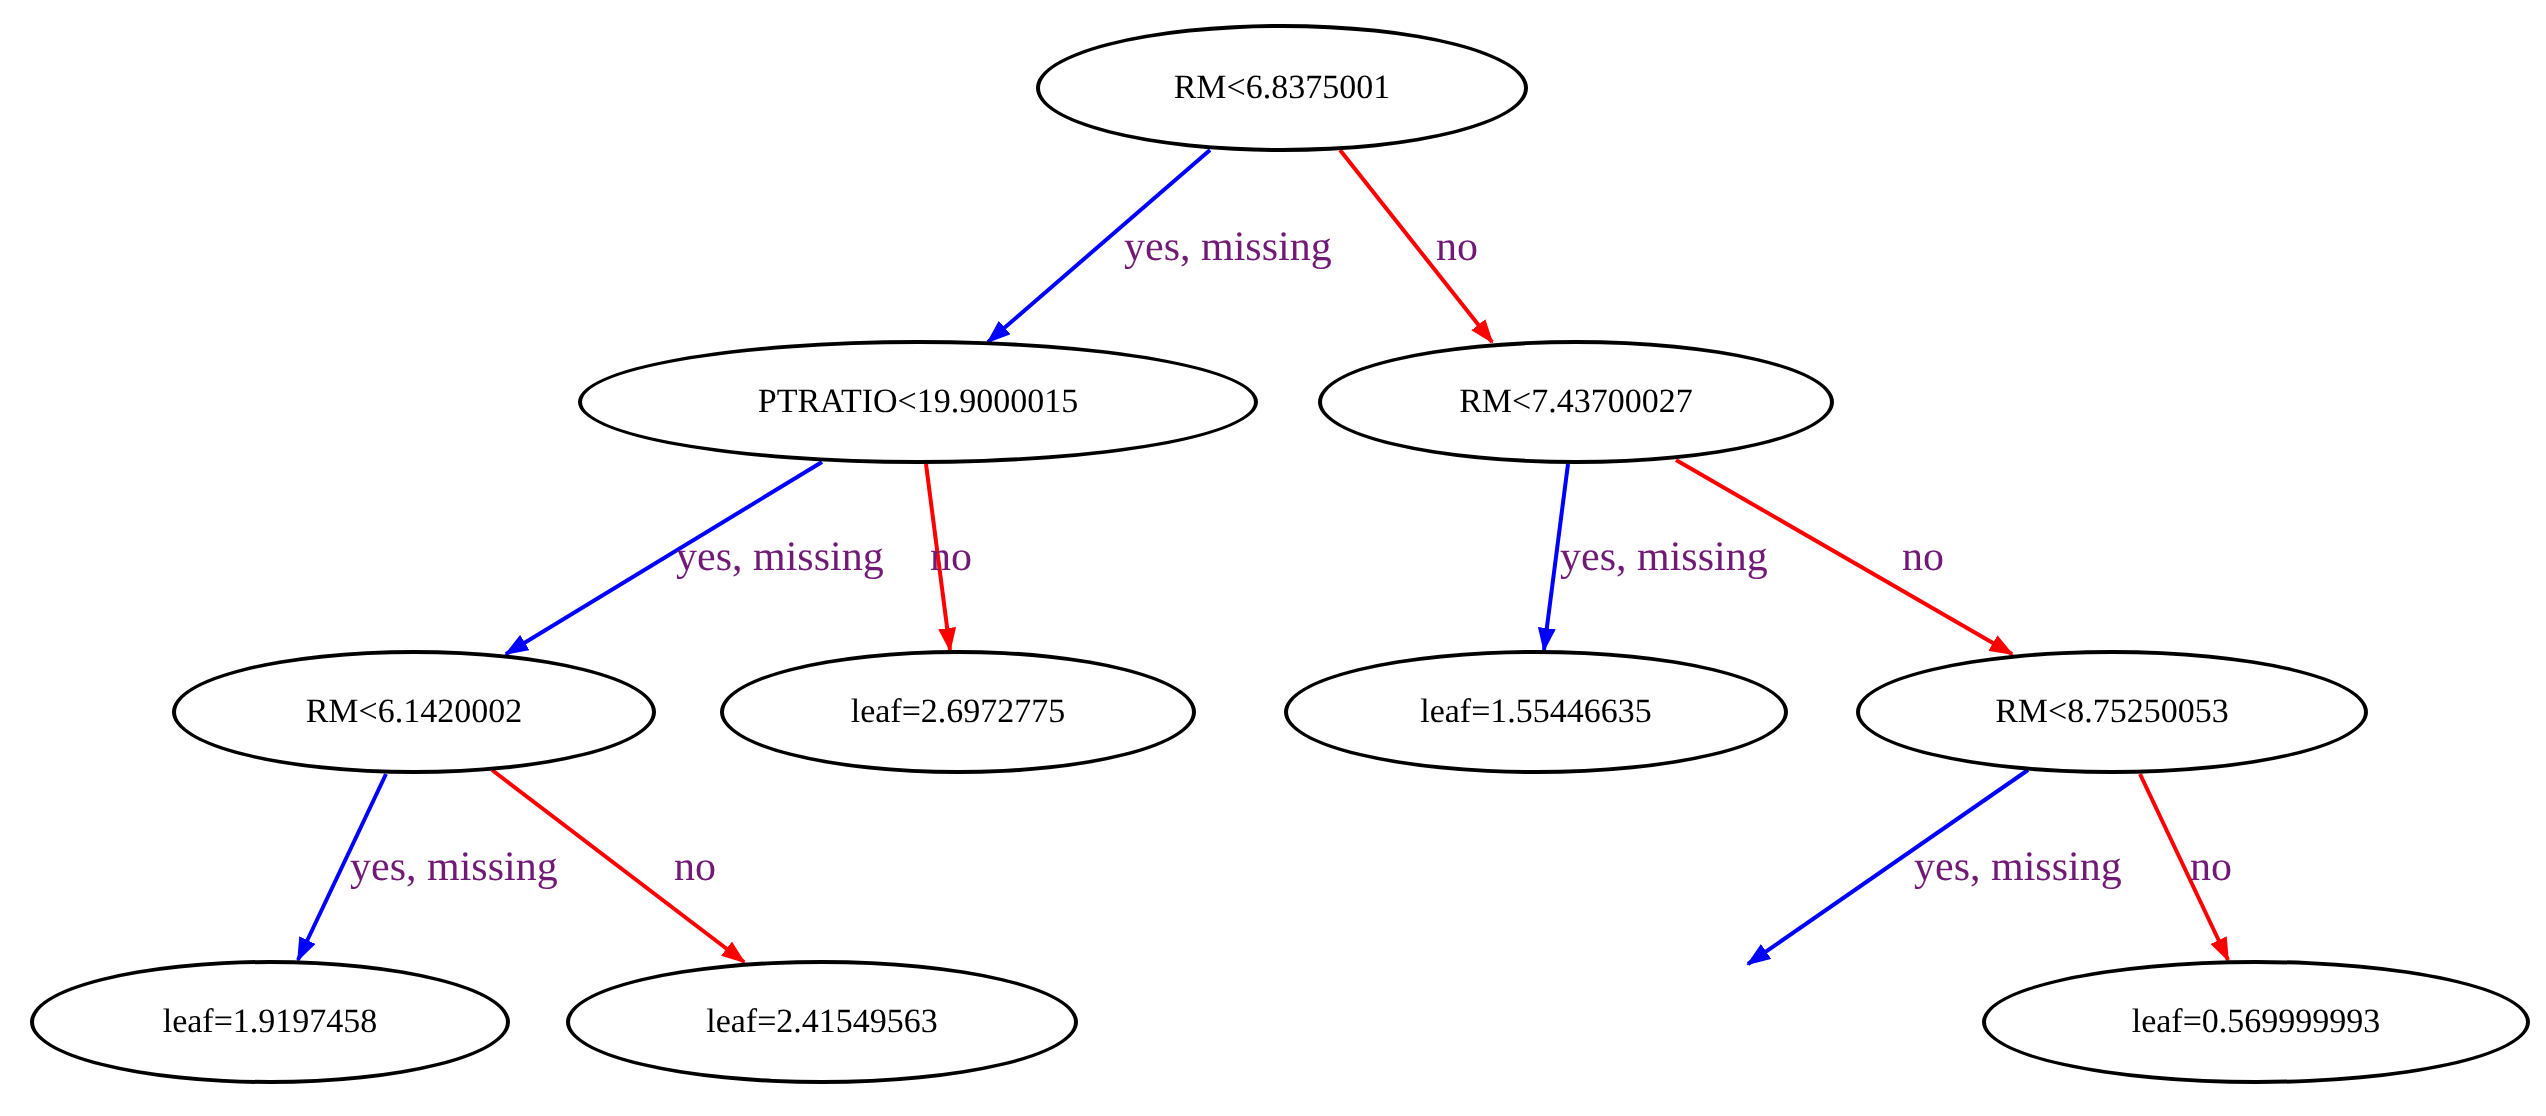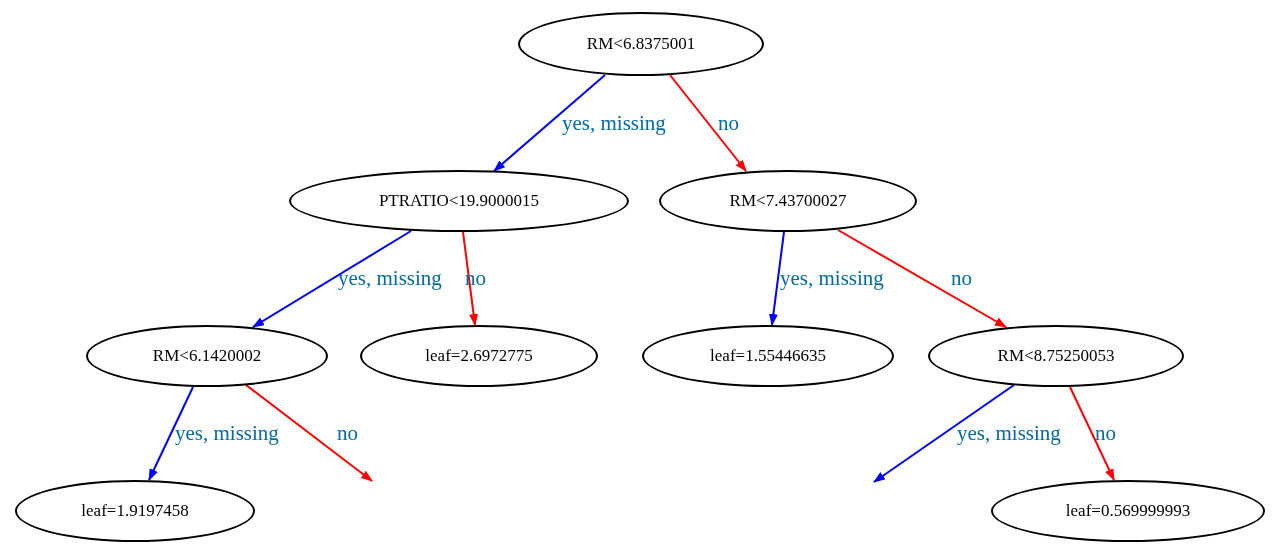--- a/index.html
+++ b/index.html
@@ -29,21 +29,21 @@
     border: 2px solid #000000;
     border-radius: 50%;
     background: #ffffff;
     color: #000000;
     font-size: 17px;
     white-space: nowrap;
     box-sizing: border-box;
   }
   .edge-label {
     position: absolute;
-    color: #0369a1;
+    color: #701a75;
     font-size: 21px;
     line-height: 1;
     white-space: nowrap;
   }
   
   .n0  { left: 518px;  top: 12px;  width: 246px; height: 64px; }
   .n1  { left: 289px;  top: 170px; width: 340px; height: 62px; }
   .n2  { left: 659px;  top: 170px; width: 258px; height: 62px; }
   .n3  { left: 86px;   top: 325px; width: 242px; height: 62px; }
   .n4  { left: 360px;  top: 325px; width: 238px; height: 62px; }
@@ -92,20 +92,21 @@
   </svg>
 
   <div class="node n0">RM&lt;6.8375001</div>
   <div class="node n1">PTRATIO&lt;19.9000015</div>
   <div class="node n2">RM&lt;7.43700027</div>
   <div class="node n3">RM&lt;6.1420002</div>
   <div class="node n4">leaf=2.6972775</div>
   <div class="node n5">leaf=1.55446635</div>
   <div class="node n6">RM&lt;8.75250053</div>
   <div class="node n7">leaf=1.9197458</div>
+  <div class="node n8">leaf=2.41549563</div>
   <div class="node n10">leaf=0.569999993</div>
 
   <div class="edge-label l0">yes, missing</div>
   <div class="edge-label l1">no</div>
   <div class="edge-label l2">yes, missing</div>
   <div class="edge-label l3">no</div>
   <div class="edge-label l4">yes, missing</div>
   <div class="edge-label l5">no</div>
   <div class="edge-label l6">yes, missing</div>
   <div class="edge-label l7">no</div>

